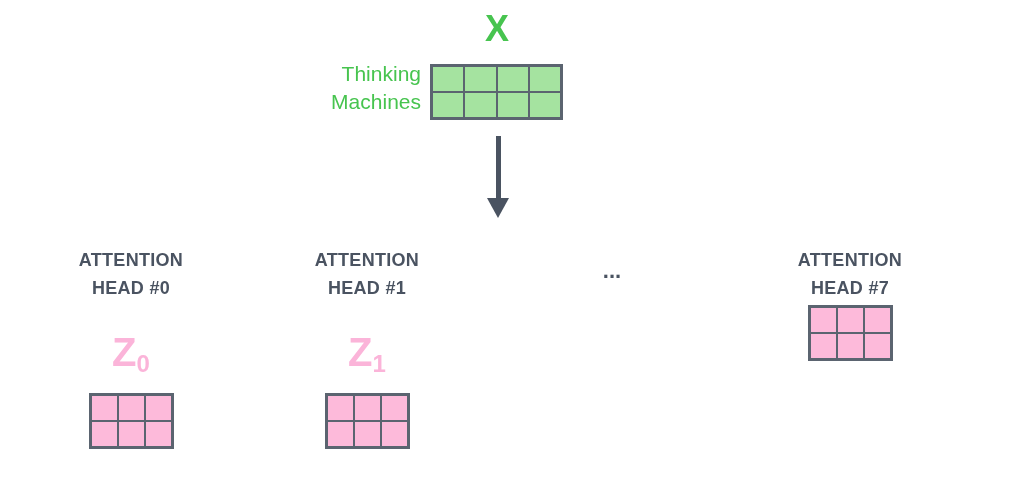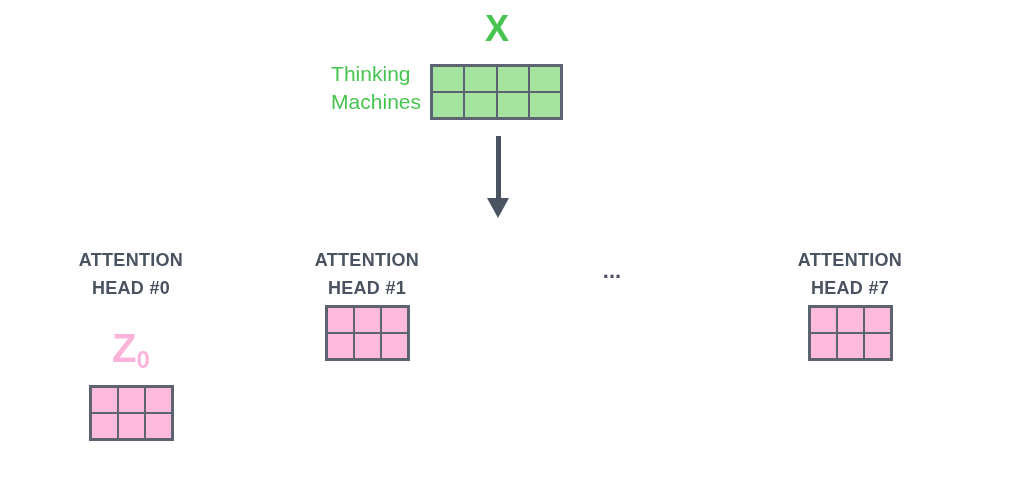--- a/index.html
+++ b/index.html
@@ -27,20 +27,21 @@
 
   
   .x-label {
     left: 447px; top: 8px; width: 100px;
     text-align: center;
     font-size: 36px; font-weight: bold;
     color: var(--green);
   }
   .input-words {
     right: 597px; top: 60px;
+    text-align: right;
     font-size: 21px; line-height: 28px;
     color: var(--green);
     white-space: pre-line;
     margin-left: 24px;
   }
 
   
   .matrix {
     display: grid;
     border: 2px solid var(--border);
@@ -76,21 +77,21 @@
   .head-1 { left: 257px; }
   .head-7 { left: 740px; }
   .head-title {
     font-size: 18px; font-weight: 700; line-height: 28px;
     letter-spacing: 0.3px;
     color: var(--slate);
     white-space: pre-line;
   }
   .z-label {
     margin-top: 24px;
-    font-size: 40px; font-weight: bold; line-height: 44px;
+    font-size: 40px; font-weight: bold; line-height: 52px;
     color: var(--pink);
   }
   .z-sub {
     font-size: 24px;
     vertical-align: -6px;
   }
   .head-matrix {
     margin: 3px auto 0 auto;
     width: 81px; height: 52px;
   }
@@ -134,20 +135,21 @@
         <div class="cell" style="background: rgb(253, 186, 218); border-color: rgb(91, 100, 112);"></div>
         <div class="cell" style="background: rgb(253, 186, 218); border-color: rgb(91, 100, 112);"></div>
         <div class="cell" style="background: rgb(253, 186, 218); border-color: rgb(91, 100, 112);"></div>
         <div class="cell" style="background: rgb(253, 186, 218); border-color: rgb(91, 100, 112);"></div>
       </div>
   </div>
 
   <div class="abs head-block head-1">
     <div class="head-title">ATTENTION
 HEAD #1</div>
+    <div class="z-label"><span>Z</span><span class="z-sub">1</span></div>
     <div class="matrix head-matrix" style="grid-template-columns: repeat(3, 1fr); grid-template-rows: repeat(2, 1fr); border-color: rgb(91, 100, 112);">
         <div class="cell" style="background: rgb(253, 186, 218); border-color: rgb(91, 100, 112);"></div>
         <div class="cell" style="background: rgb(253, 186, 218); border-color: rgb(91, 100, 112);"></div>
         <div class="cell" style="background: rgb(253, 186, 218); border-color: rgb(91, 100, 112);"></div>
         <div class="cell" style="background: rgb(253, 186, 218); border-color: rgb(91, 100, 112);"></div>
         <div class="cell" style="background: rgb(253, 186, 218); border-color: rgb(91, 100, 112);"></div>
         <div class="cell" style="background: rgb(253, 186, 218); border-color: rgb(91, 100, 112);"></div>
       </div>
   </div>
 

